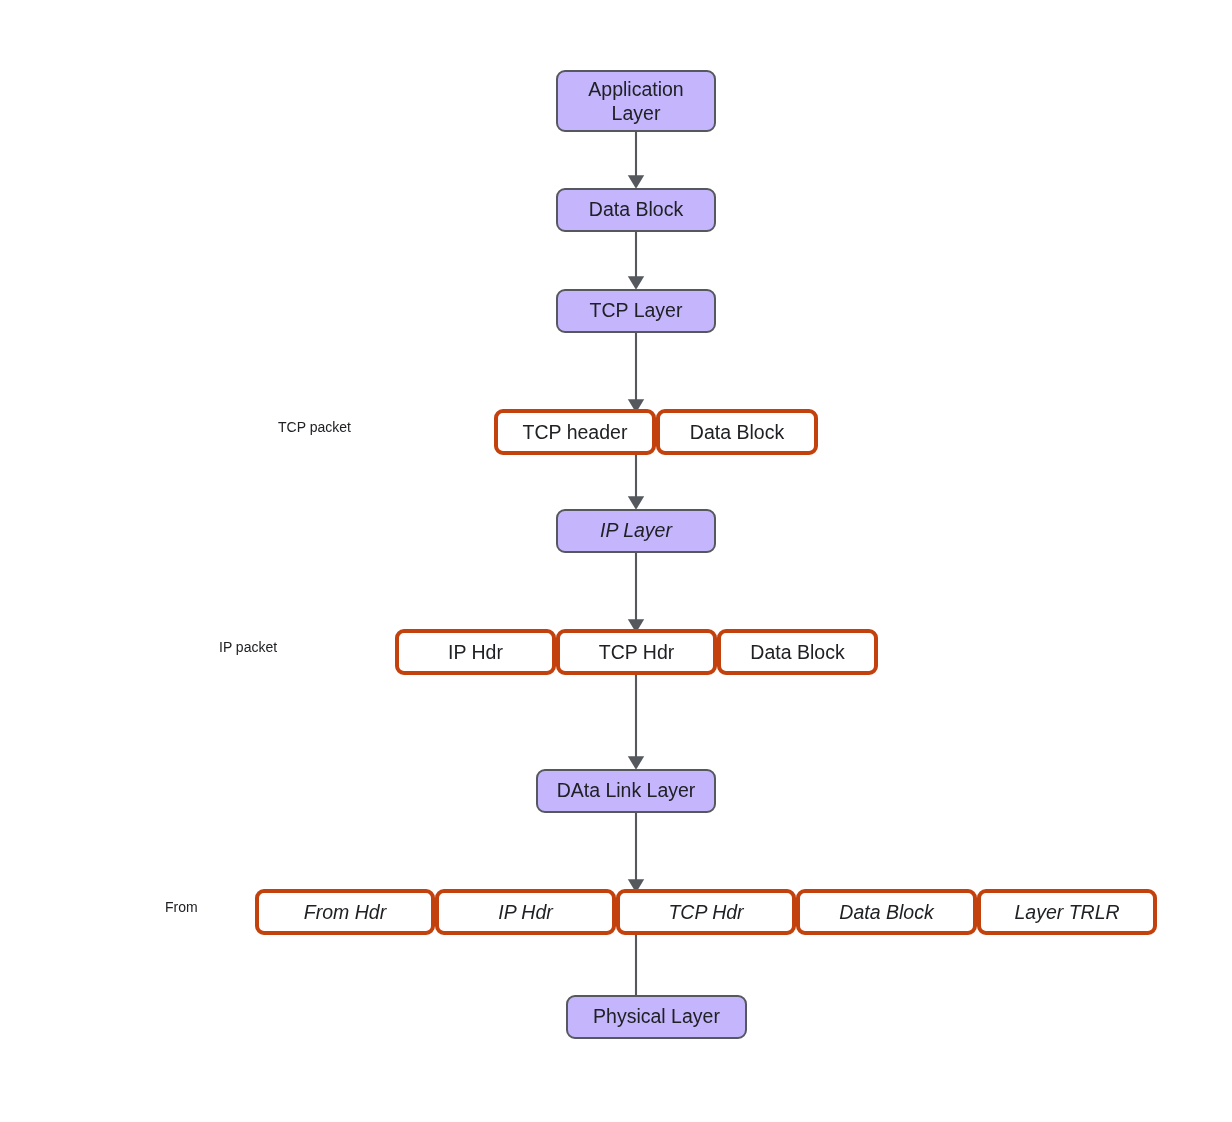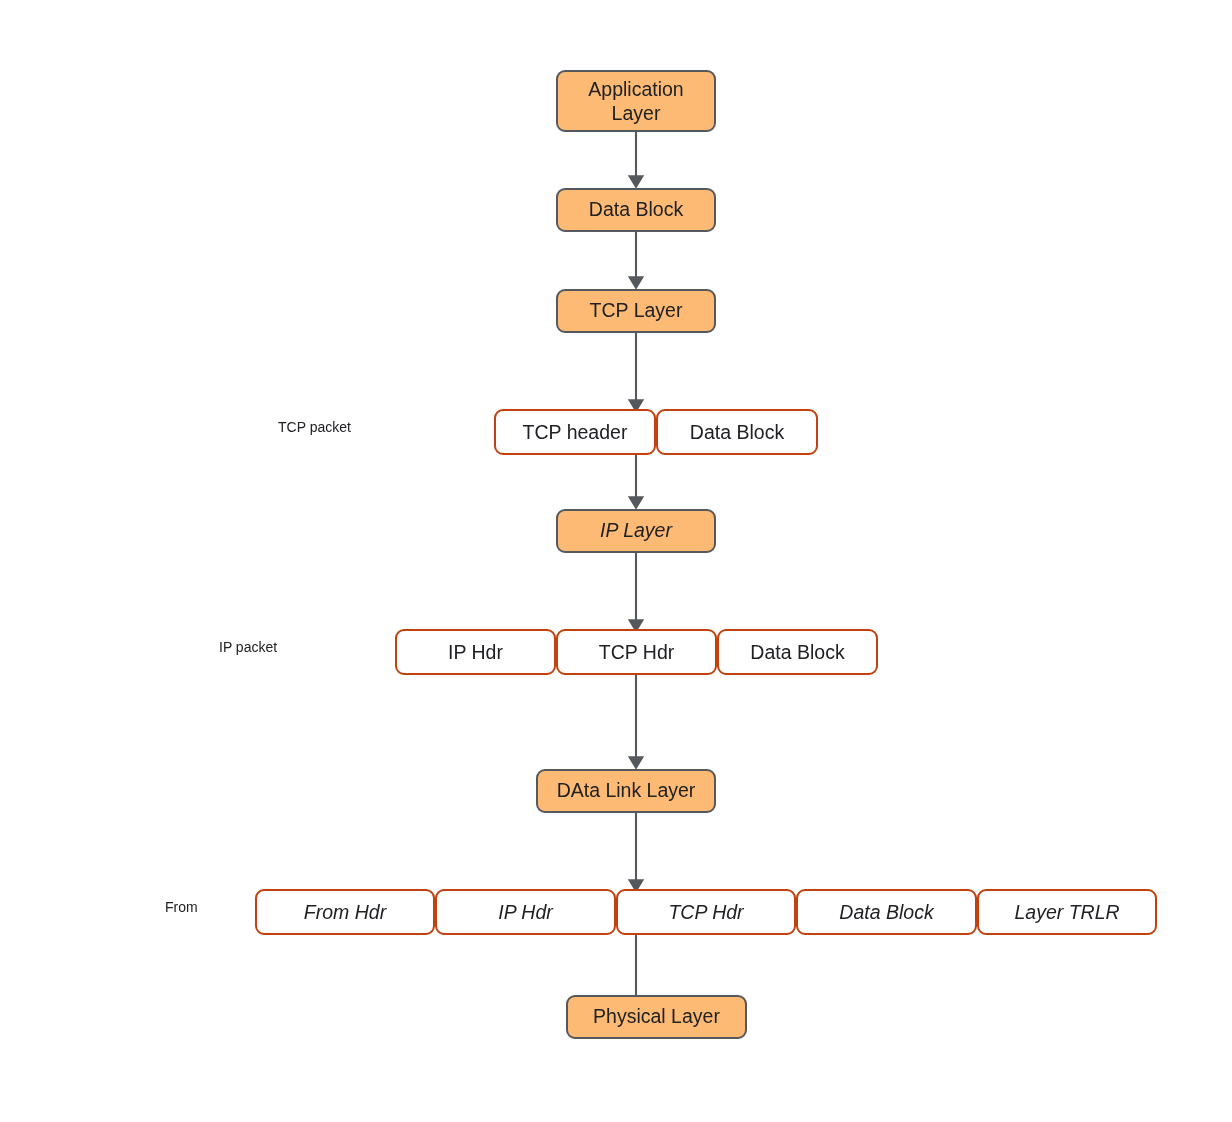--- a/index.html
+++ b/index.html
@@ -26,21 +26,21 @@
     left: 0; top: 0;
     width: 1232px;
     height: 1122px;
     pointer-events: none;
   }
   .box {
     position: absolute;
     box-sizing: border-box;
     border: 2px solid #55595d;
     border-radius: 9px;
-    background: #fdba74;
+    background: #c4b5fd;
     color: #202124;
     font-size: 19.5px;
     line-height: 1.22;
     display: flex;
     align-items: center;
     justify-content: center;
     text-align: center;
     z-index: 3;
   }
   .box-twoline {
@@ -54,21 +54,21 @@
     white-space: nowrap;
     z-index: 3;
   }
   .seg-row {
     position: absolute;
     display: flex;
     z-index: 3;
   }
   .seg {
     box-sizing: border-box;
-    border: 2px solid #c2410c;
+    border: 4px solid #c2410c;
     border-radius: 9px;
     background: #ffffff;
     color: #202124;
     font-size: 19.5px;
     display: flex;
     align-items: center;
     justify-content: center;
     text-align: center;
     height: 100%;
   }

